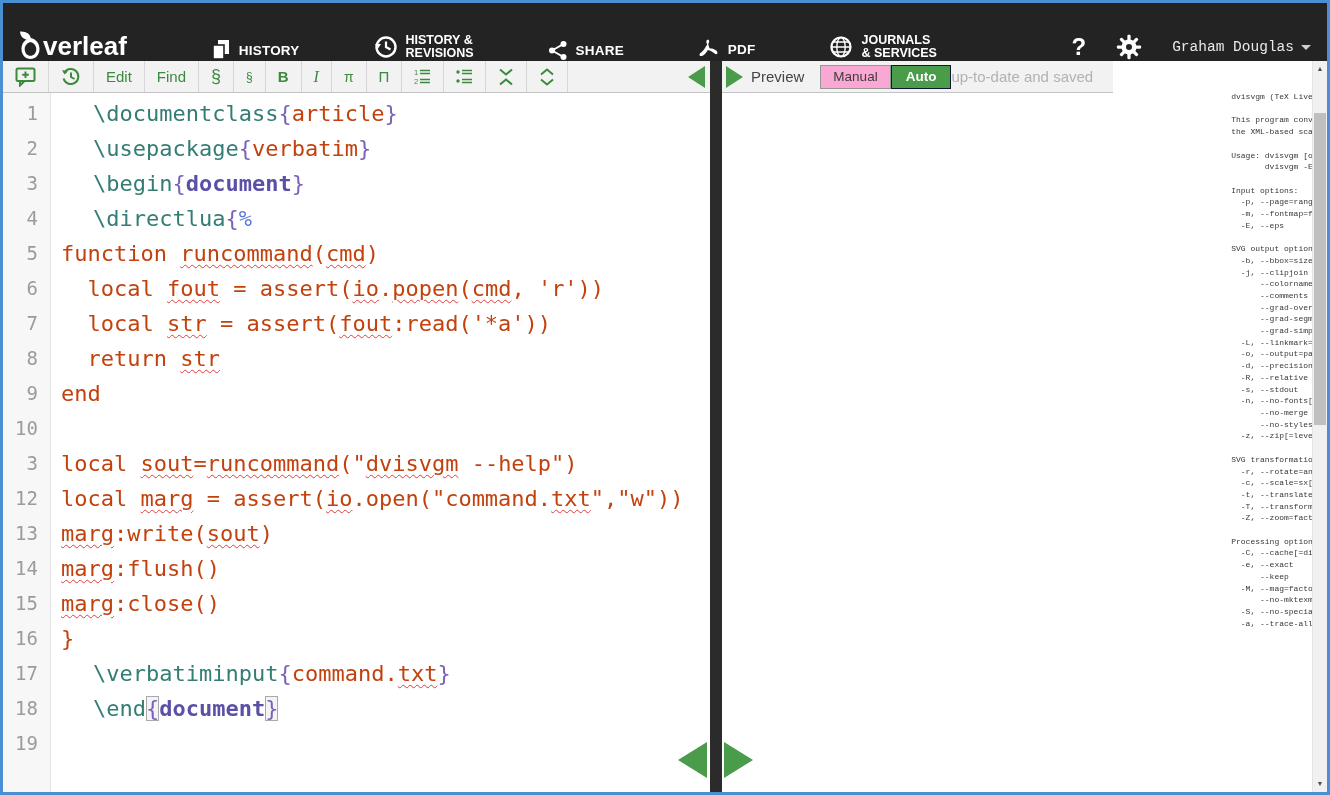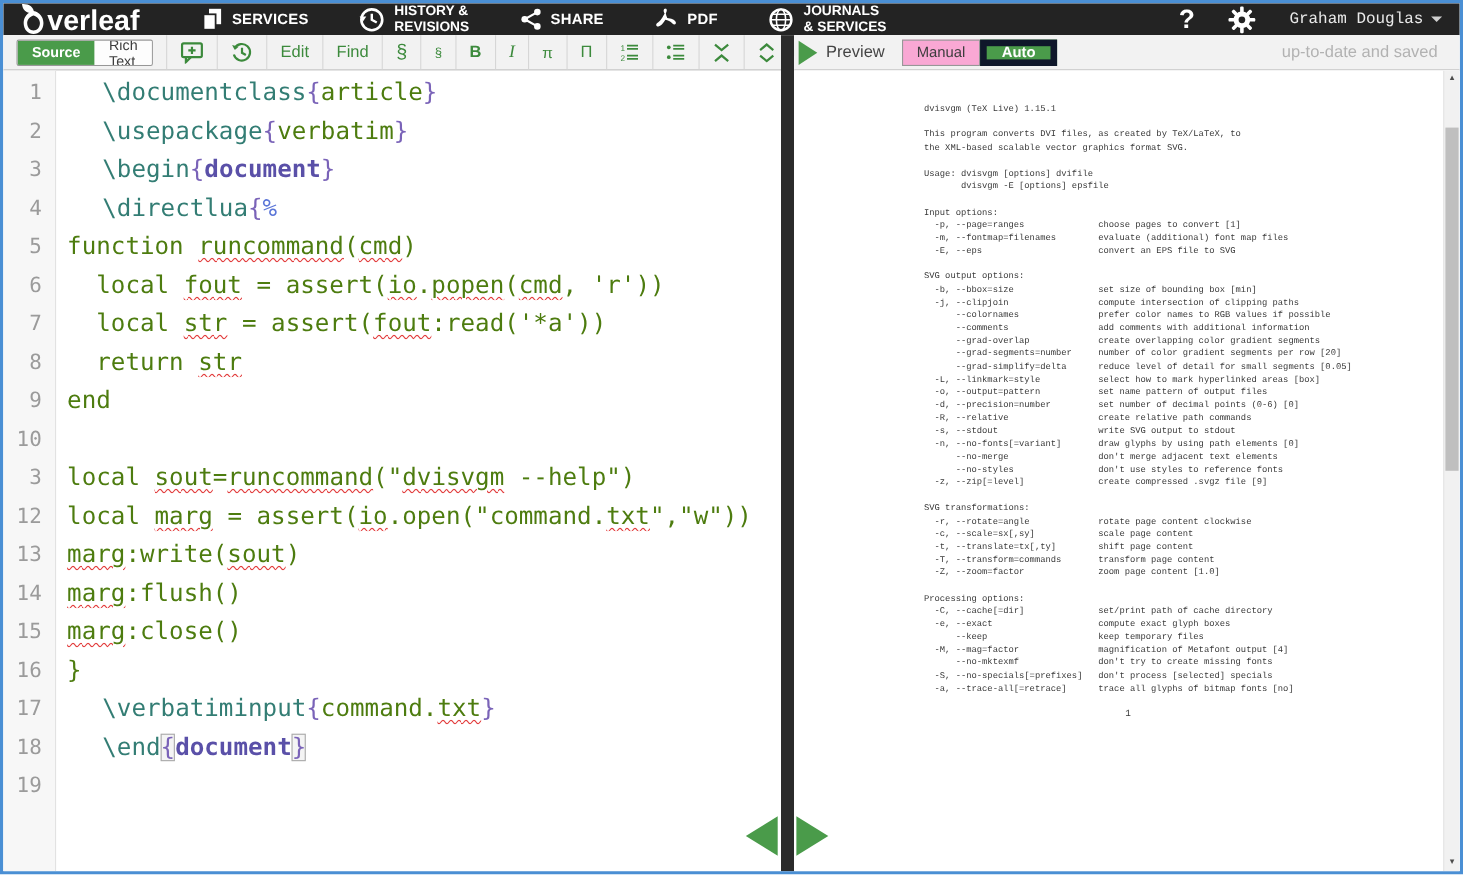--- a/index.html
+++ b/index.html
@@ -1,64 +1,64 @@
 <!DOCTYPE html>
 <html><head>
 <meta charset="utf-8">
 <style>
   * { box-sizing: border-box; margin: 0; padding: 0; }
   html,body { width:1330px; height:795px; }
   body { font-family:"Liberation Sans", sans-serif; background:#fff; }
   #window { width:1330px; height:795px; border:3px solid #4a8fd4; display:flex; flex-direction:column; overflow:hidden; }
 
   
-  #header { height:29px; background:#232323; display:flex; align-items:center; flex:none; color:#fff; }
+  #header { height:58px; background:#232323; display:flex; align-items:flex-end; flex:none; color:#fff;gap:28px; }
   .logo { display:flex; align-items:flex-end; margin-left:14px; margin-right:56px; cursor:pointer; }
   .logo svg { display:block; }
   .logo .wordmark { font-size:26px; font-weight:bold; color:#fff; letter-spacing:0; line-height:30px; margin-left:-1px; }
   .nav-item { display:flex; align-items:center; gap:8px; margin-right:46px; cursor:pointer; }
   .nav-label { font-size:13.5px; font-weight:bold; letter-spacing:.2px; white-space:nowrap; }
   .nav-label2 { font-size:12.5px; font-weight:bold; line-height:1.1; white-space:nowrap; }
   .hdr-right { margin-left:auto; display:flex; align-items:center; gap:30px; margin-right:16px; }
   .help-q { font-size:24px; font-weight:bold; cursor:pointer; }
   .gear { cursor:pointer; display:flex; }
   .user { display:flex; align-items:center; gap:7px; cursor:pointer; }
   .user-name { font-size:14.5px; color:#e9e9e9;font-family:Liberation Mono, monospace; }
   .caret-down { width:0; height:0; border-left:5px solid transparent; border-right:5px solid transparent; border-top:5px solid #cfcfcf; }
 
   
   #main { flex:1; display:flex; position:relative; min-height:0; }
   #left-pane { width:707px; flex:none; display:flex; flex-direction:column; background:#fff; min-height:0; }
   #divider { width:12px; flex:none; background:#2b2b2b; cursor:col-resize; }
-  #right-pane { flex:1; display:flex; flex-direction:column; background:#fff; min-width:0; }
+  #right-pane { flex:1; display:flex; flex-direction:row; background:#fff; min-width:0; }
 
   
   .toolbar { height:32px; flex:none; background:#f2f2f2; border-bottom:1px solid #c4c4c4; display:flex; align-items:stretch; }
   .tb-cell { display:flex; align-items:center; justify-content:center; padding:0 12px; border-right:1px solid #d6d6d6; cursor:pointer; }
   .tb-text { color:#3c8a3c; font-size:15px; white-space:nowrap; }
   .seg-toggle { display:flex; border:1px solid #979797; border-radius:2px; overflow:hidden; height:24px; }
   .seg-btn { display:flex; align-items:center; padding:0 13px; font-size:13px; cursor:pointer; }
   .seg-on { background:#4a9b4a; color:#fff; font-weight:bold; }
   .seg-off { background:#fdfdfd; color:#3d3d3d; }
   .tri-left-sm { width:0; height:0; border-top:11px solid transparent; border-bottom:11px solid transparent; border-right:17px solid #4a9b4a; cursor:pointer; }
   .tri-right-sm { width:0; height:0; border-top:11px solid transparent; border-bottom:11px solid transparent; border-left:17px solid #4a9b4a; cursor:pointer; }
   .tb-spacer { flex:1; }
   .preview-label { font-size:15px; color:#454545; margin-left:8px; }
   .pv-toggle { display:flex; margin-left:16px; height:24px; }
   .pv-manual { display:flex; align-items:center; padding:0 12px; background:#f9a8d4; border:1px solid #979797; color:#3d3d3d; font-size:13.5px; cursor:pointer; }
-  .pv-auto { display:flex; align-items:center; padding:0 14px; background:#4a9b4a; border:6px solid #0f172a; color:#fff; font-weight:bold; font-size:13.5px; cursor:pointer; }
+  .pv-auto { display:flex; align-items:center; padding:0 14px; background:#4a9b4a; border:1px solid #0f172a; color:#fff; font-weight:bold; font-size:13.5px; cursor:pointer; }
   .status-text { font-size:15px; color:#b2b2b2; margin-right:20px; align-self:center; }
 
   
   #editor { flex:1; display:flex; overflow:hidden; font-family:"DejaVu Sans Mono", monospace; }
   #gutter { width:48px; flex:none; background:#f7f7f7; border-right:1px solid #e2e2e2; padding-top:3px; }
   .gutter-line { height:35px; line-height:35px; text-align:right; padding-right:12px; color:#9b9b9b; font-size:19px; }
   #code-area { flex:1; padding-top:3px; padding-left:10px; overflow:hidden; }
   .code-line { height:35px; line-height:35px; font-size:22px; white-space:pre; color:#141414; }
-  .plain { color:#4d7c0f; }
+  .plain { color:#c2410c; }
   .cmd { color:#337d74;margin-left:32px; }
   .brace { color:#7a63b8; }
   .env { color:#5a50a8; font-weight:bold; }
   .comment { color:#5b76d8; font-style:italic; }
   .misspelled { text-decoration-line:underline; text-decoration-style:wavy; text-decoration-color:#e23c3c; text-decoration-thickness:1px; text-underline-offset:3px; }
   .match { outline:1px solid #a9a9a9; outline-offset:-1px; background:#f4f4f4; }
 
   
   #preview-content { flex:1; position:relative; overflow:hidden; background:#fff; }
   #pdf-text { margin:30px 0 0 118px; font-family:"Liberation Mono", monospace; font-size:8px; line-height:11.7px; color:#383838; white-space:pre; }
@@ -90,21 +90,21 @@
       <span class="wordmark">verleaf</span>
     </div>
 
     <div class="nav-item">
       <span style="display:flex;">
         <svg width="20" height="22" viewBox="0 0 20 22">
           <rect x="7" y="1" width="11" height="14" fill="#fff"></rect>
           <rect x="2" y="6" width="11" height="14" fill="#fff" stroke="#232323" stroke-width="1.6"></rect>
         </svg>
       </span>
-      <span class="nav-label">SERVICES</span>
+      <span class="nav-label">HISTORY</span>
     </div>
 
     <div class="nav-item">
       <span style="display:flex;">
         <svg width="24" height="24" viewBox="0 0 24 24">
           <circle cx="12" cy="12" r="9.5" stroke="#fff" stroke-width="2.4" fill="none"></circle>
           <path d="M12 6.5 V12 L16.5 14.5" stroke="#fff" stroke-width="2.2" fill="none"></path>
           <path d="M1 9 L7 9 L4 13.5 Z" fill="#fff"></path>
         </svg>
       </span>
@@ -165,26 +165,20 @@
         <span class="user-name">Graham Douglas</span>
         <span class="caret-down"></span>
       </span>
     </div>
   </div>
 
   <div id="main">
 
     <div id="left-pane">
       <div class="toolbar">
-        <div class="tb-cell" style="cursor:default;">
-          <div class="seg-toggle">
-            <span class="seg-btn seg-on">Source</span>
-            <span class="seg-btn seg-off">Rich Text</span>
-          </div>
-        </div>
         <div class="tb-cell">
           <span style="display:flex;">
             <svg class="grn" width="21" height="20" viewBox="0 0 21 20">
               <rect x="1.5" y="1.5" width="18" height="12.5" rx="1.5"></rect>
               <path d="M5 14 V18.5 L9.5 14"></path>
               <path d="M10.5 4.5 V11 M7.2 7.8 H13.8"></path>
             </svg>
           </span>
         </div>
         <div class="tb-cell">

